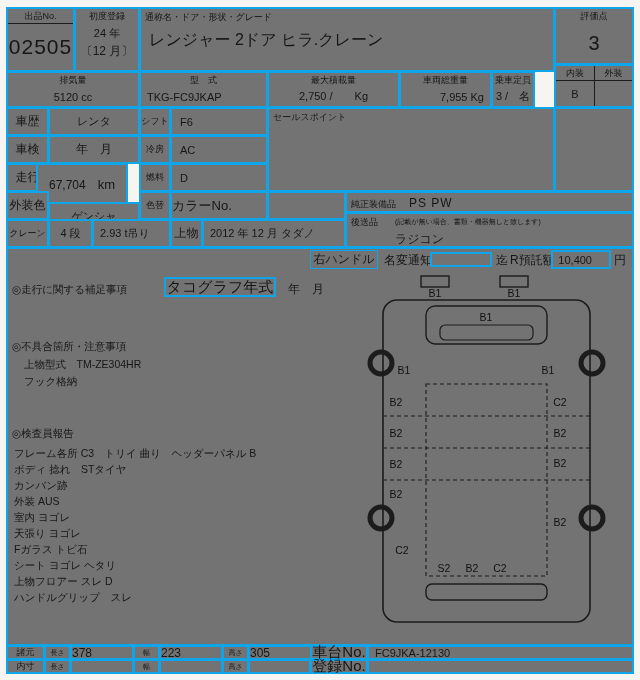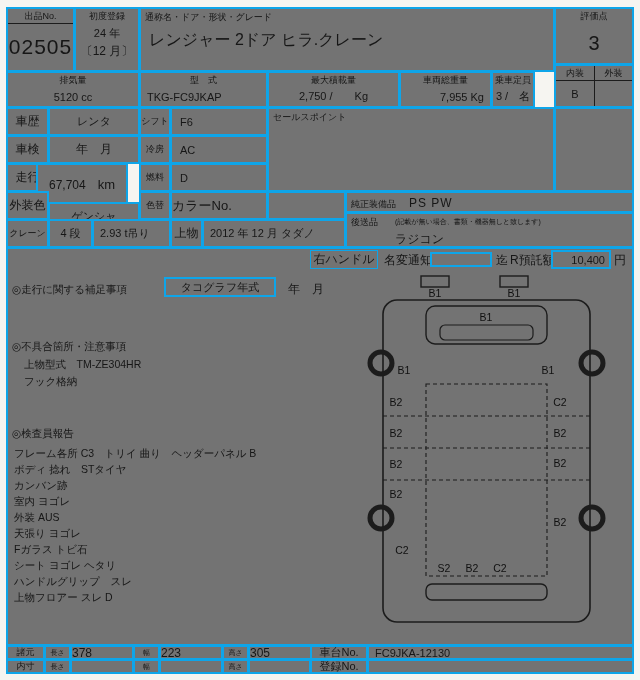--- a/index.html
+++ b/index.html
@@ -7,24 +7,24 @@
   body{background:#e9e7e2;font-family:"Liberation Sans","DejaVu Sans",sans-serif;color:#161616}
   #sheet{position:relative;width:640px;height:680px;background:#f6f5f1;overflow:hidden}
   .b{position:absolute;border:2px solid #0ea5e9;background:#737373}
   .t{position:absolute;white-space:nowrap;line-height:1.15}
   .col{display:flex;flex-direction:column}
   .cc{display:flex;align-items:center;justify-content:center}
   .cl{display:flex;align-items:center;justify-content:flex-start}
   .cr{display:flex;align-items:center;justify-content:flex-end}
   .bb{border-bottom:1px solid #1c1c1c}
   .br{border-right:1px solid #1c1c1c}
-  .f7{font-size:7px}.f8{font-size:13px}.f9{font-size:9px}.f95{font-size:11px}
+  .f7{font-size:7px}.f8{font-size:13px}.f9{font-size:9px}.f95{font-size:15px}
   .f10{font-size:12px}.f105{font-size:10.5px}.f11{font-size:11px}.f12{font-size:12px}
   .f16{font-size:16px}.f20{font-size:20px}.f21{font-size:21px;letter-spacing:1px}
-  .pl4{}.pl6{padding-left:6px}.pl8{padding-left:8px}.pr4{padding-right:4px}.pr6{padding-right:6px}
+  .pl4{}.pl6{padding-left:6px}.pl8{padding-left:8px}.pr4{padding-right:17px}.pr6{padding-right:6px}
   svg text{font-family:"Liberation Sans","DejaVu Sans",sans-serif}
 </style>
 </head>
 <body>
 
 <div id="sheet">
 
   <div class="b col" style="left:6px;top:7px;width:69px;height:65px">
     <div class="cc f9 bb" style="height:15px">出品No.</div>
     <div class="cc f21" style="flex:1">02505</div>
@@ -139,27 +139,27 @@
 
   <span class="t f105" style="left:12px;top:340px">◎不具合箇所・注意事項</span>
   <span class="t f105" style="left:24px;top:358px">上物型式　TM-ZE304HR</span>
   <span class="t f105" style="left:24px;top:375px">フック格納</span>
 
   <span class="t f105" style="left:12px;top:427px">◎検査員報告</span>
   <div class="t f105" style="left:14px;top:445px;line-height:16px">
     <div>フレーム各所 C3　トリイ 曲り　ヘッダーパネル B</div>
     <div>ボディ 捻れ　STタイヤ</div>
     <div>カンバン跡</div>
+    <div>外装 AUS</div>
     <div>室内 ヨゴレ</div>
-    <div>外装 AUS</div>
     <div>天張り ヨゴレ</div>
     <div>Fガラス トビ石</div>
     <div>シート ヨゴレ ヘタリ</div>
+    <div>上物フロアー スレ D</div>
     <div>ハンドルグリップ　スレ</div>
-    <div>上物フロアー スレ D</div>
   </div>
 
   <svg style="position:absolute;left:348px;top:266px" width="287" height="374" viewBox="0 0 287 374">
     <g fill="none" stroke="#1c1c1c">
       <rect x="73" y="10" width="28" height="11" stroke-width="1.4"></rect>
       <rect x="152" y="10" width="28" height="11" stroke-width="1.4"></rect>
       <rect x="35" y="34" width="207" height="322" rx="14" stroke-width="1.6"></rect>
       <rect x="78" y="40" width="121" height="38" rx="9" stroke-width="1.4"></rect>
       <rect x="92" y="59" width="93" height="15" rx="5" stroke-width="1.2"></rect>
       <circle cx="33" cy="97" r="11" stroke-width="5"></circle>

